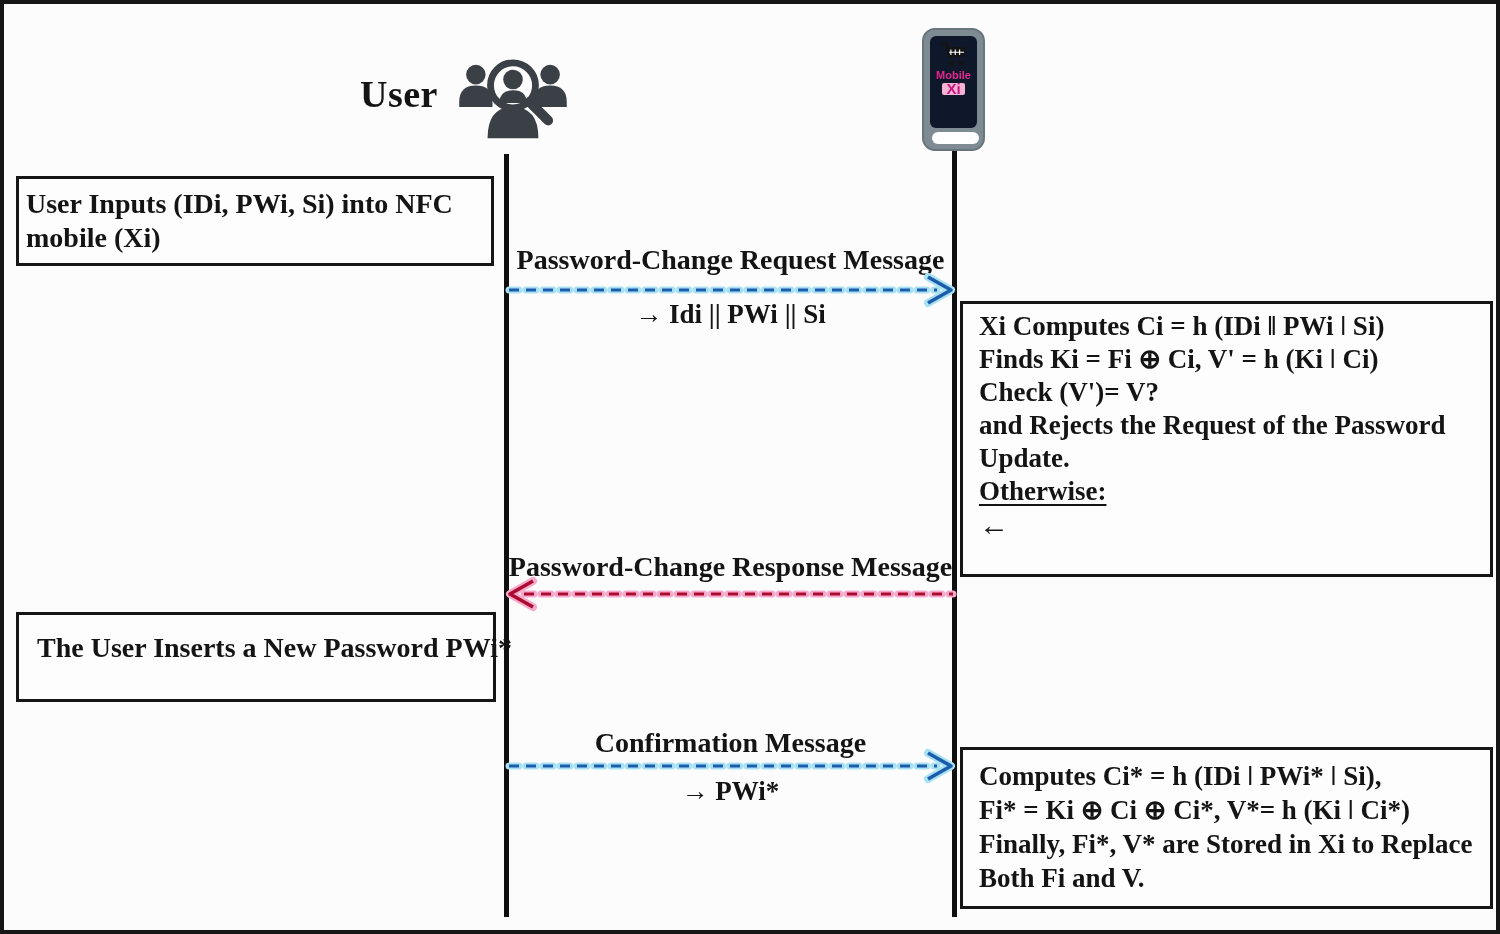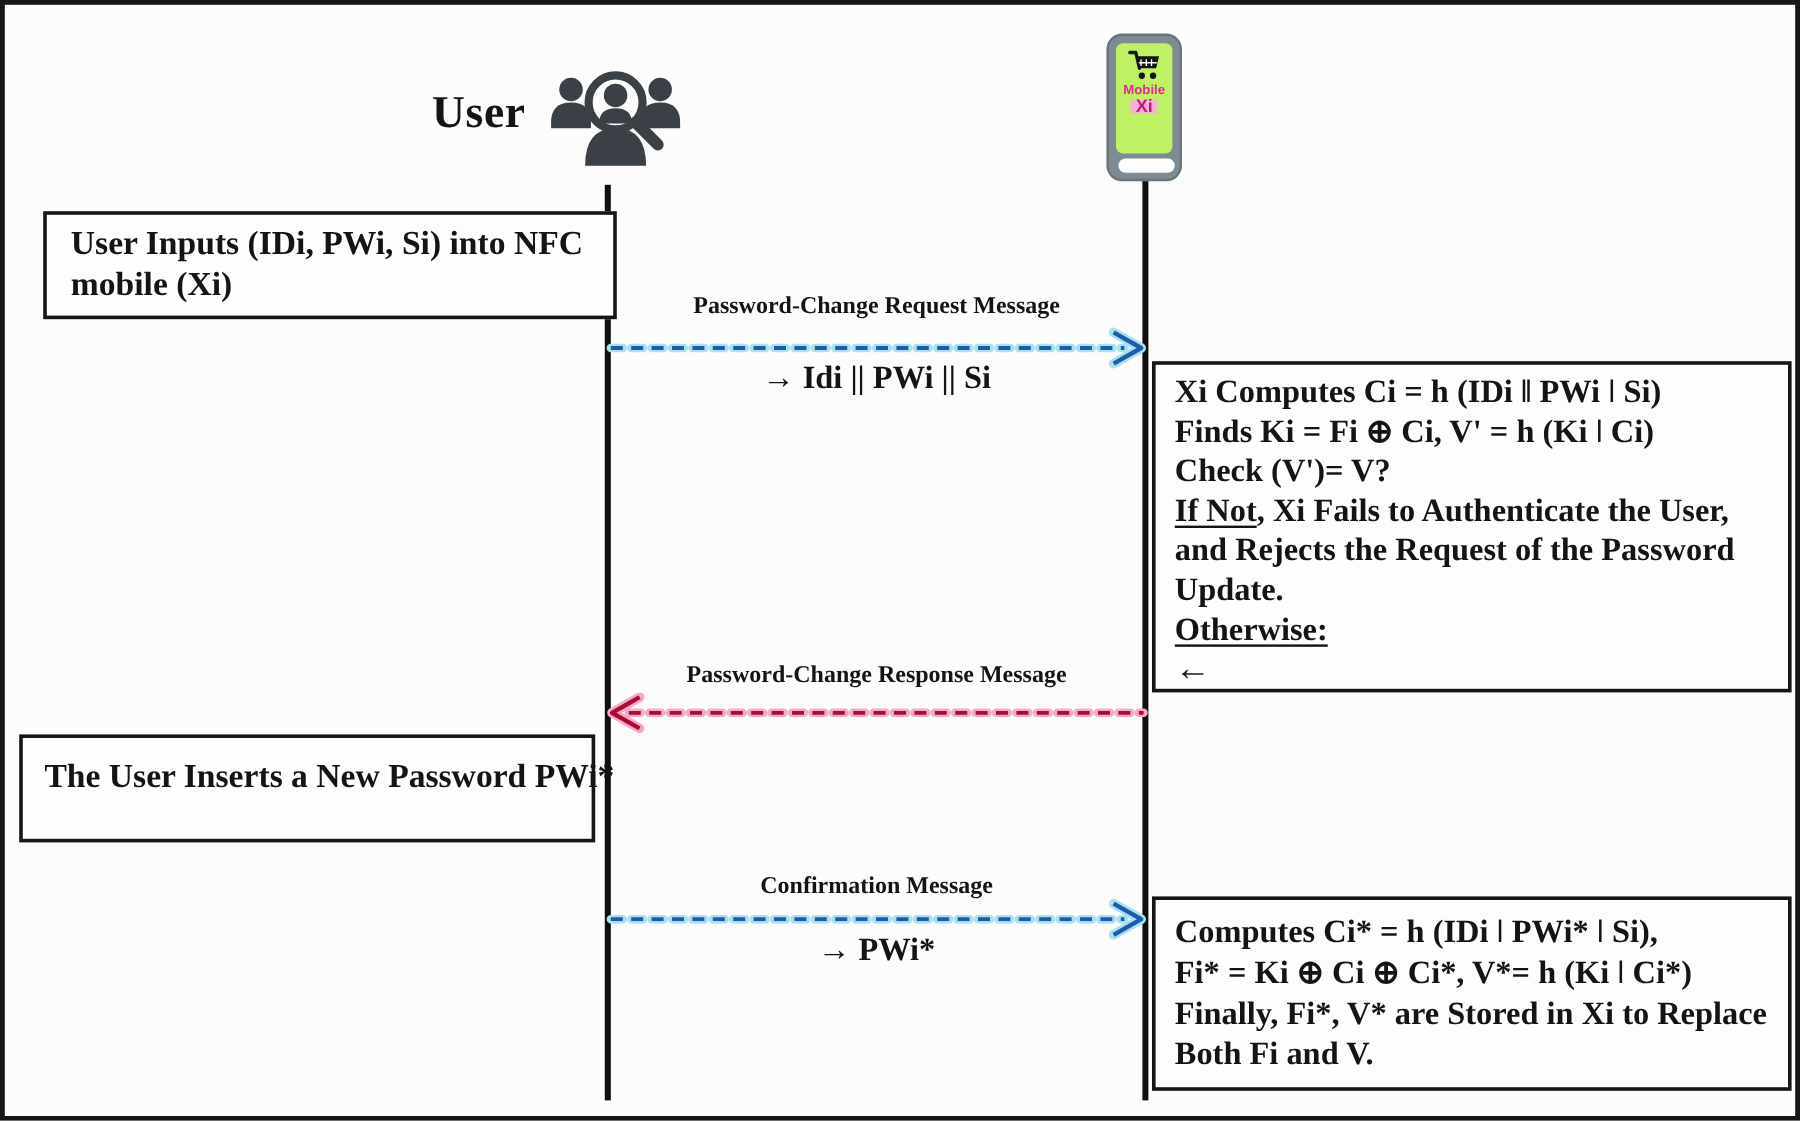--- a/index.html
+++ b/index.html
@@ -14,45 +14,45 @@
   }
   .user-icon{position:absolute; left:450px; top:54px; width:118px; height:88px;}
   .lifeline{position:absolute; width:5px; background:#0f0f0f;}
   .lifeline.user{left:500px; top:150px; height:763px;}
   .lifeline.mobile{left:948px; top:147px; height:766px;}
 
   
   .phone{position:absolute; left:918px; top:24px; width:63px; height:123px;
     background:#7e8b93; border:2px solid #69757c; border-radius:13px; box-sizing:border-box;}
   .phone-screen{position:absolute; left:6px; top:6px; width:47px; height:92px;
-    background:#bef264; border-radius:6px; display:flex; flex-direction:column;
+    background:#0f172a; border-radius:6px; display:flex; flex-direction:column;
     align-items:center; overflow:hidden;}
   .cart-svg{margin-top:5px;}
   .mobile-word{font-family:"Liberation Sans",sans-serif; font-weight:bold;
     font-size:11px; line-height:12px; color:var(--pink);}
   .xi-chip{font-family:"Liberation Sans",sans-serif; font-weight:bold; font-size:15px;
     line-height:12px; color:#c81680; background:#f6b3d4; padding:0 4px; border-radius:2px; margin-top:2px;}
   .phone-slot{position:absolute; left:8px; bottom:5px; width:47px; height:12px;
     background:#ffffff; border-radius:6px;}
 
   
   .sdbox{position:absolute; border:3px solid #161616; background:#fdfdfd;
     box-sizing:border-box; font-weight:bold; font-size:27px; line-height:33px;}
   .sdbox .ln{white-space:nowrap;}
-  .box-left1{left:12px; top:172px; width:478px; height:90px; padding:8px 0 0 20px; font-size:28px; line-height:34px;margin-left:20px;}
+  .box-left1{left:12px; top:172px; width:478px; height:90px; padding:8px 0 0 7px; font-size:28px; line-height:34px;}
   .box-left2{left:12px; top:608px; width:480px; height:90px; padding:16px 0 16px 18px; font-size:28px;text-align:right;}
   .box-right1{left:956px; top:297px; width:533px; height:276px; padding:6px 0 0 16px;}
   .box-right2{left:956px; top:743px; width:533px; height:162px; padding:9px 0 0 16px; line-height:34px;}
   .u{text-decoration:underline; text-decoration-thickness:2px; text-underline-offset:4px;}
   .big-arrow{font-size:30px;}
 
   
   .msg-title,.msg-payload{position:absolute; left:503px; width:447px; text-align:center;
     font-weight:bold; white-space:nowrap;}
-  .msg-title{font-size:20px;}
+  .msg-title{font-size:28px;}
   .msg-payload{font-size:27px;}
   .t1{top:240px;} .p1{top:295px;}
   .t2{top:547px;} .p2{top:601px;}
   .t3{top:723px;} .p3{top:772px;}
 
   .arrow{position:absolute; overflow:visible;}
   .halo{fill:none; stroke-linecap:round; stroke-linejoin:round;}
   .core{fill:none; stroke-linecap:butt; stroke-linejoin:round;}
   .blue .halo{stroke:var(--blue-halo);}
   .blue .core{stroke:var(--blue);}
@@ -105,21 +105,20 @@
   </div>
 
   <div class="sdbox box-left2">
     <div class="ln">The User Inserts a New Password PWi*</div>
   </div>
 
   <div class="sdbox box-right1">
     <div class="ln">Xi Computes Ci = h (IDi ‖ PWi ǀ Si)</div>
     <div class="ln">Finds Ki = Fi ⊕ Ci, V' = h (Ki ǀ Ci)</div>
     <div class="ln">Check (V')= V?</div>
-    <div class="ln"><span class="u">If Not</span><span>, Xi Fails to Authenticate the User,</span></div>
     <div class="ln">and Rejects the Request of the Password</div>
     <div class="ln">Update.</div>
     <div class="ln"><span class="u">Otherwise:</span></div>
     <div class="ln big-arrow">←</div>
   </div>
 
   <div class="sdbox box-right2">
     <div class="ln">Computes Ci* = h (IDi ǀ PWi* ǀ Si),</div>
     <div class="ln">Fi* = Ki ⊕ Ci ⊕ Ci*, V*= h (Ki ǀ Ci*)</div>
     <div class="ln">Finally, Fi*, V* are Stored in Xi to Replace</div>

